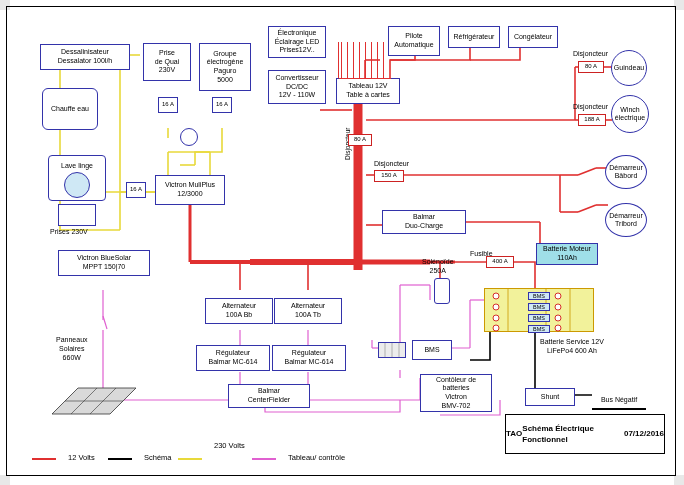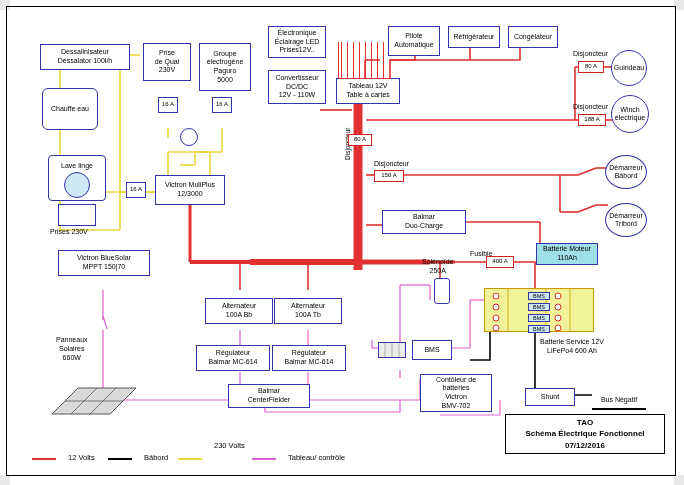--- a/index.html
+++ b/index.html
@@ -95,21 +95,21 @@
   #title-block {
     position: absolute;
     left: 505px;
     top: 414px;
     width: 160px;
     height: 40px;
     border: 1px solid #000;
     box-sizing: border-box;
     background: #fff;
     display: flex;
-    flex-direction: column;
+    flex-direction: row;
     align-items: center;
     justify-content: center;
     font-size: 8px;
     line-height: 1.4;
     font-weight: bold;
   }
   .cellline { display: block; }
   .corner {
     position: absolute;
     width: 10px;
@@ -411,20 +411,20 @@
   <div id="title-block">
     <span class="cellline">TAO</span>
     <span class="cellline">Schéma Électrique Fonctionnel</span>
     <span class="cellline">07/12/2016</span>
   </div>
 
   <div class="legend-line" style="left:32px;top:458px;width:24px;background:#e03030;"></div>
   <div class="legend-label" style="left:60px;top:453px;">12 Volts</div>
 
   <div class="legend-line" style="left:108px;top:458px;width:24px;background:#000000;"></div>
-  <div class="legend-label" style="left:136px;top:453px;">Bâbord</div>
+  <div class="legend-label" style="left:136px;top:453px;">Schéma</div>
 
   <div class="legend-line" style="left:178px;top:458px;width:24px;background:#e8d93a;"></div>
   <div class="legend-label" style="left:206px;top:441px;">230 Volts</div>
 
   <div class="legend-line" style="left:252px;top:458px;width:24px;background:#e060d0;"></div>
   <div class="legend-label" style="left:280px;top:453px;">Tableau/ contrôle</div>
 </div>
 
 </body></html>

